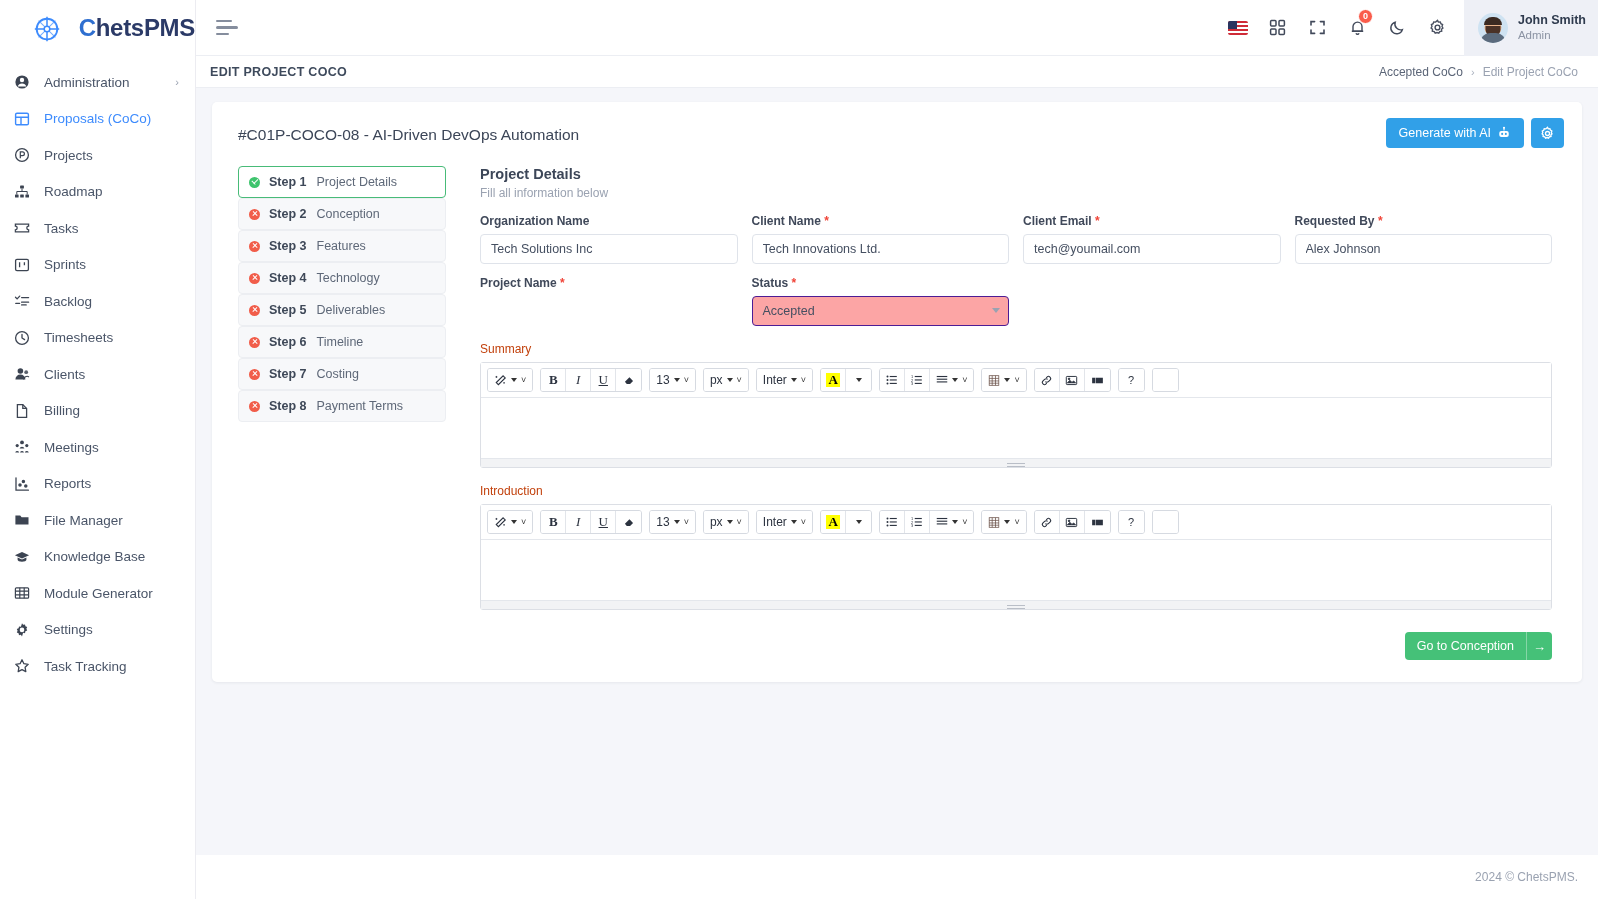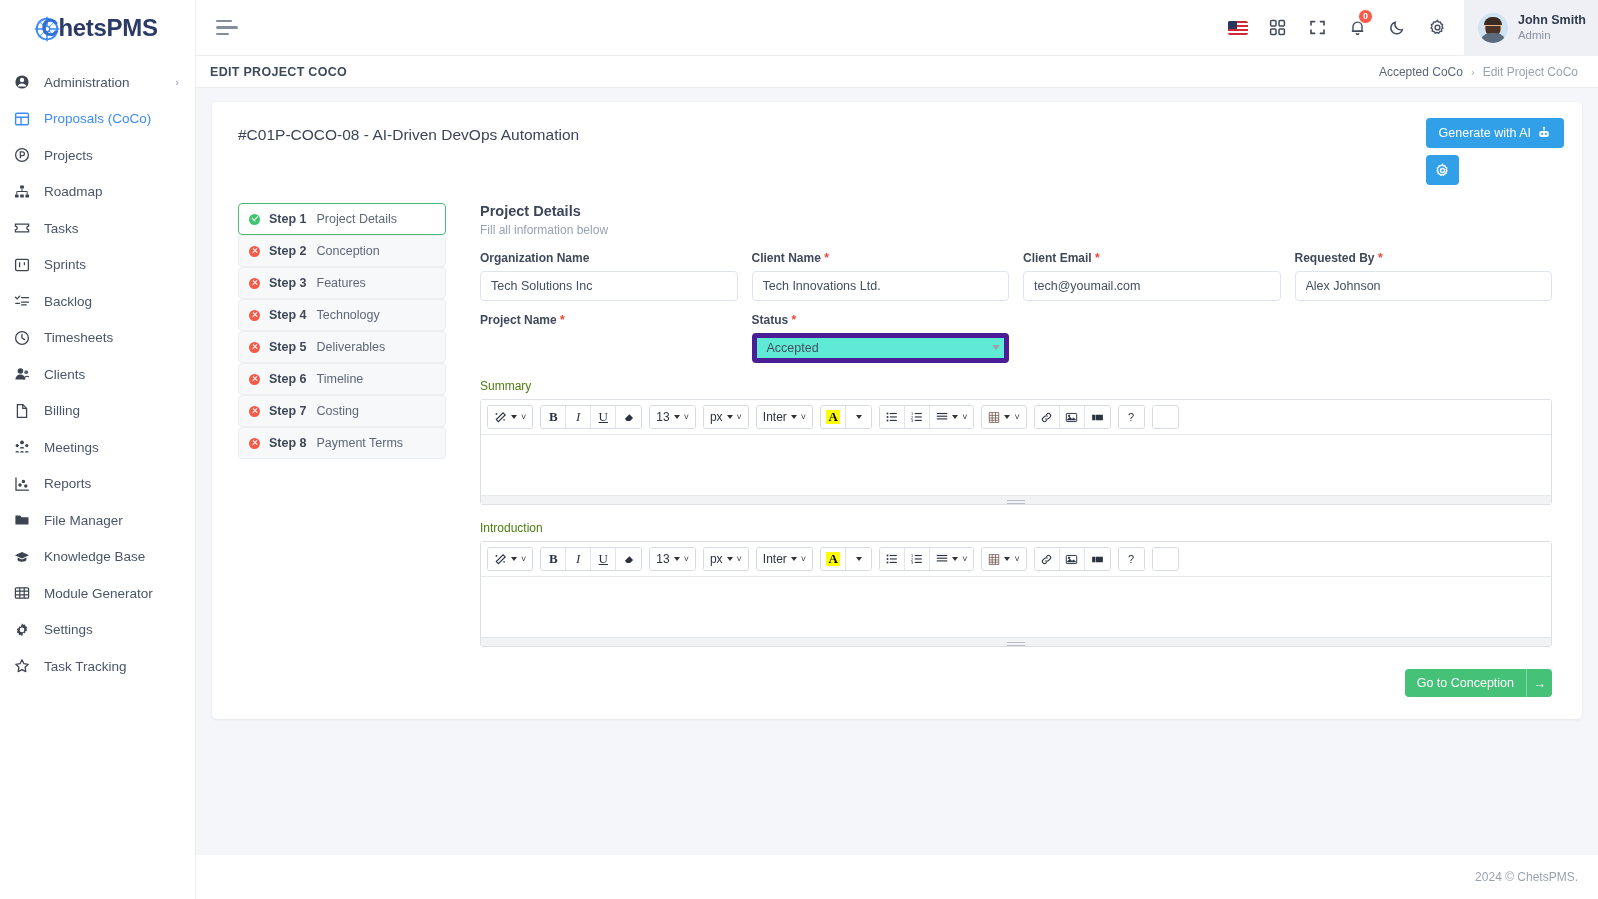--- a/index.html
+++ b/index.html
@@ -11,21 +11,21 @@
   }
   .app { display: flex; width: 1598px; height: 899px; }
 
   
   .sidebar {
     width: 196px; height: 899px; background: #ffffff;
     border-right: 1px solid #ececf1; flex: 0 0 196px;
     display: flex; flex-direction: column;
   }
   .brand {
-    height: 56px; display: flex; align-items: center; justify-content: center;
+    height: 56px; display: flex; align-items: center; justify-content: flex-end;
     position: relative;
   }
   .brand-text {
     font-size: 24px; font-weight: 700; color: #2b3a67;
     letter-spacing: -0.3px; position: relative; padding-left: 4px;
   }
   .brand-text .c1 { color: #2f6fd0; }
   .brand-logo {
     position: absolute; left: 32px; top: 14px; width: 30px; height: 30px;
   }
@@ -125,21 +125,21 @@
   .crumbs .cur { color: #9aa2b1; }
 
   
   .content { flex: 1; overflow: hidden; padding: 14px 16px 0 16px; }
   .card {
     background: #fff; border-radius: 5px; box-shadow: 0 1px 3px rgba(30,40,60,.07);
     padding: 16px 18px 22px 18px;
   }
   .card-head { display: flex; align-items: flex-start; }
   .card-title { font-size: 15.5px; color: #3c4658; font-weight: 400; padding-top: 8px; padding-left: 8px;}
-  .card-actions { margin-left: auto; display: flex; gap: 7px; flex-direction: column; }
+  .card-actions { margin-left: auto; display: flex; gap: 7px; }
   .btn-ai {
     background: #31a0e8; color: #fff; border: none; border-radius: 4px;
     height: 30px; padding: 0 13px; font-size: 12.5px; cursor: pointer;
     display: flex; align-items: center; gap: 6px;
     font-family: "Liberation Sans", sans-serif;
   }
   .btn-gear {
     background: #31a0e8; color: #fff; border: none; border-radius: 4px;
     width: 33px; height: 30px; cursor: pointer;
     display: flex; align-items: center; justify-content: center;
@@ -187,33 +187,33 @@
   }
   .fld label .req { color: #f04438; font-weight: 700; }
   .inp {
     width: 100%; height: 30px; border: 1px solid #dfe3ea; border-radius: 4px;
     background: #fff; padding: 0 10px; font-size: 12.5px; color: #454f61;
     font-family: "Liberation Sans", sans-serif;
   }
   .inp::placeholder { color: #b0b7c3; }
   .sel-wrap { position: relative; }
   .sel {
-    width: 100%; height: 30px; border: 5px solid #4c1d95; border-radius: 4px;
-    background: #5eead4; padding: 0 24px 0 10px; font-size: 12.5px; color: #454f61;
+    width: 100%; height: 30px; border: 1px solid #4c1d95; border-radius: 4px;
+    background: #fca5a5; padding: 0 24px 0 10px; font-size: 12.5px; color: #454f61;
     display: flex; align-items: center;
   }
   .sel-arrow {
     position: absolute; right: 9px; top: 12px; width: 0; height: 0;
     border-left: 4px solid transparent; border-right: 4px solid transparent;
     border-top: 5px solid #9aa2b1;
   }
   .grid2 { display: grid; grid-template-columns: repeat(4, 1fr); gap: 0 14px; margin-top: 12px; }
 
   
-  .ed-label { font-size: 12px; color: #4d7c0f; margin-top: 16px; margin-bottom: 6px; }
+  .ed-label { font-size: 12px; color: #c2410c; margin-top: 16px; margin-bottom: 6px; }
   .editor { border: 1px solid #dcdfe5; border-radius: 3px; background: #fff; }
   .ed-toolbar {
     display: flex; align-items: center; gap: 7px; padding: 5px 6px;
     background: #fff; border-bottom: 1px solid #e4e7ec; flex-wrap: nowrap;
   }
   .grp { display: flex; border: 1px solid #d6dae1; border-radius: 3px; overflow: hidden; }
   .tb {
     height: 22px; min-width: 25px; display: flex; align-items: center;
     justify-content: center; background: #fff; border-right: 1px solid #e2e5ea;
     font-size: 12px; color: #2c3340; cursor: pointer; padding: 0 4px;

